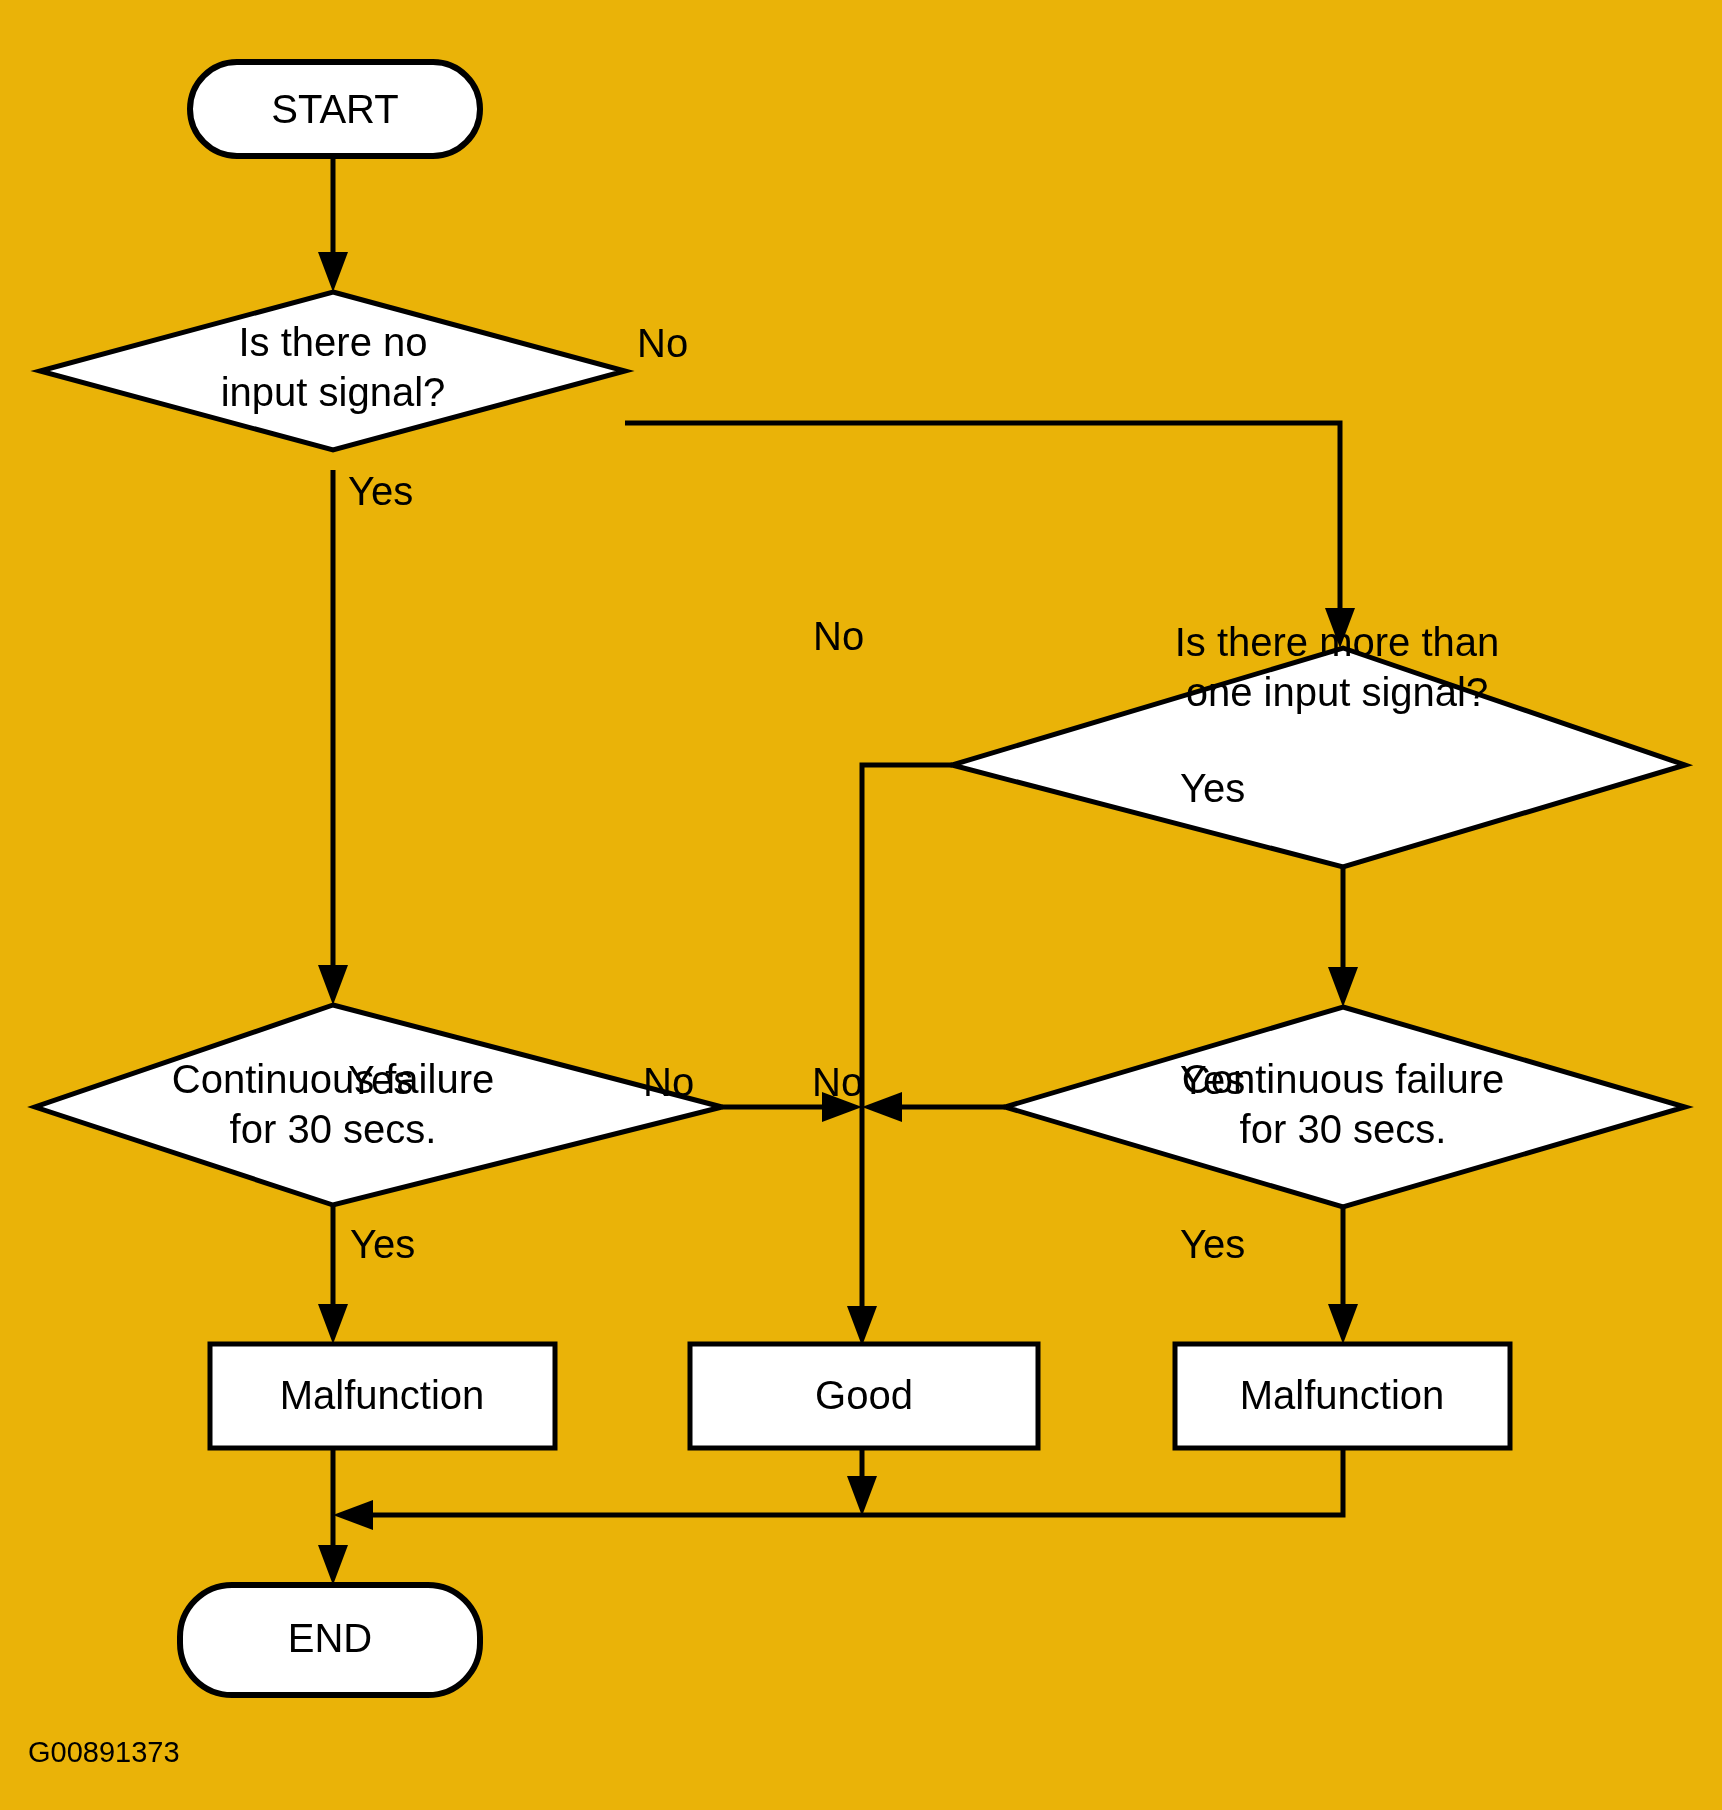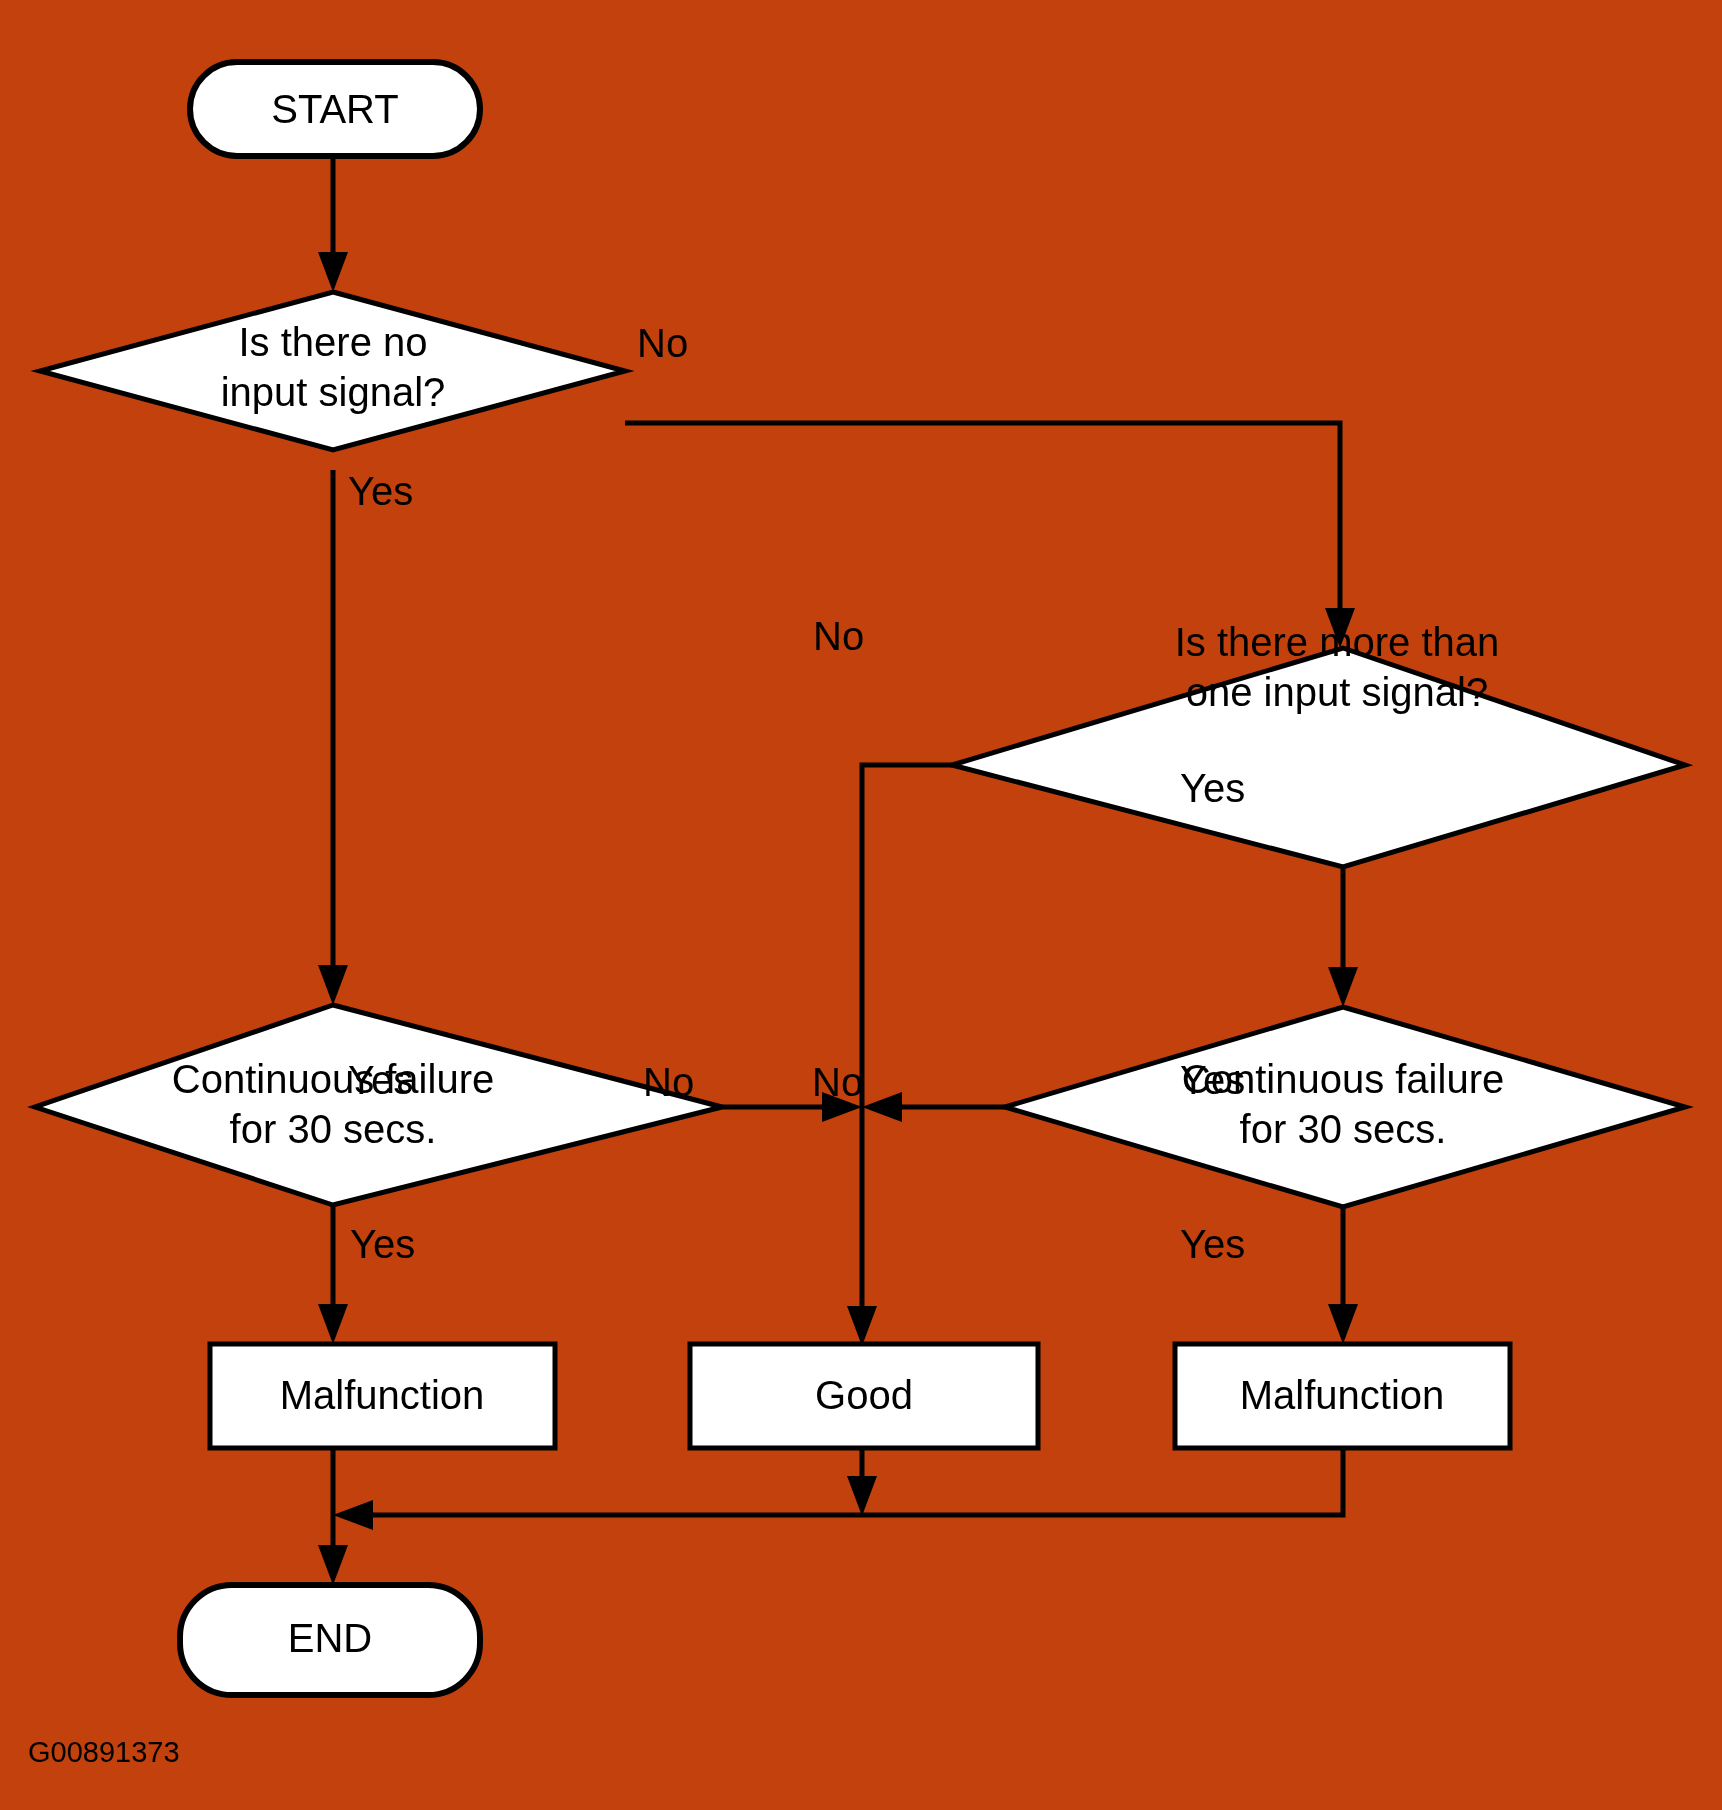--- a/index.html
+++ b/index.html
@@ -8,21 +8,21 @@
     background: #ffffff;
   }
   body {
     font-family: "Liberation Sans", sans-serif;
     color: #000000;
   }
   #page {
     position: relative;
     width: 1722px;
     height: 1810px;
-    background: #c2410c;
+    background: #eab308;
     overflow: hidden;
   }
   #flow-svg {
     position: absolute;
     left: 0;
     top: 0;
     width: 1722px;
     height: 1810px;
   }
   .node-text {

